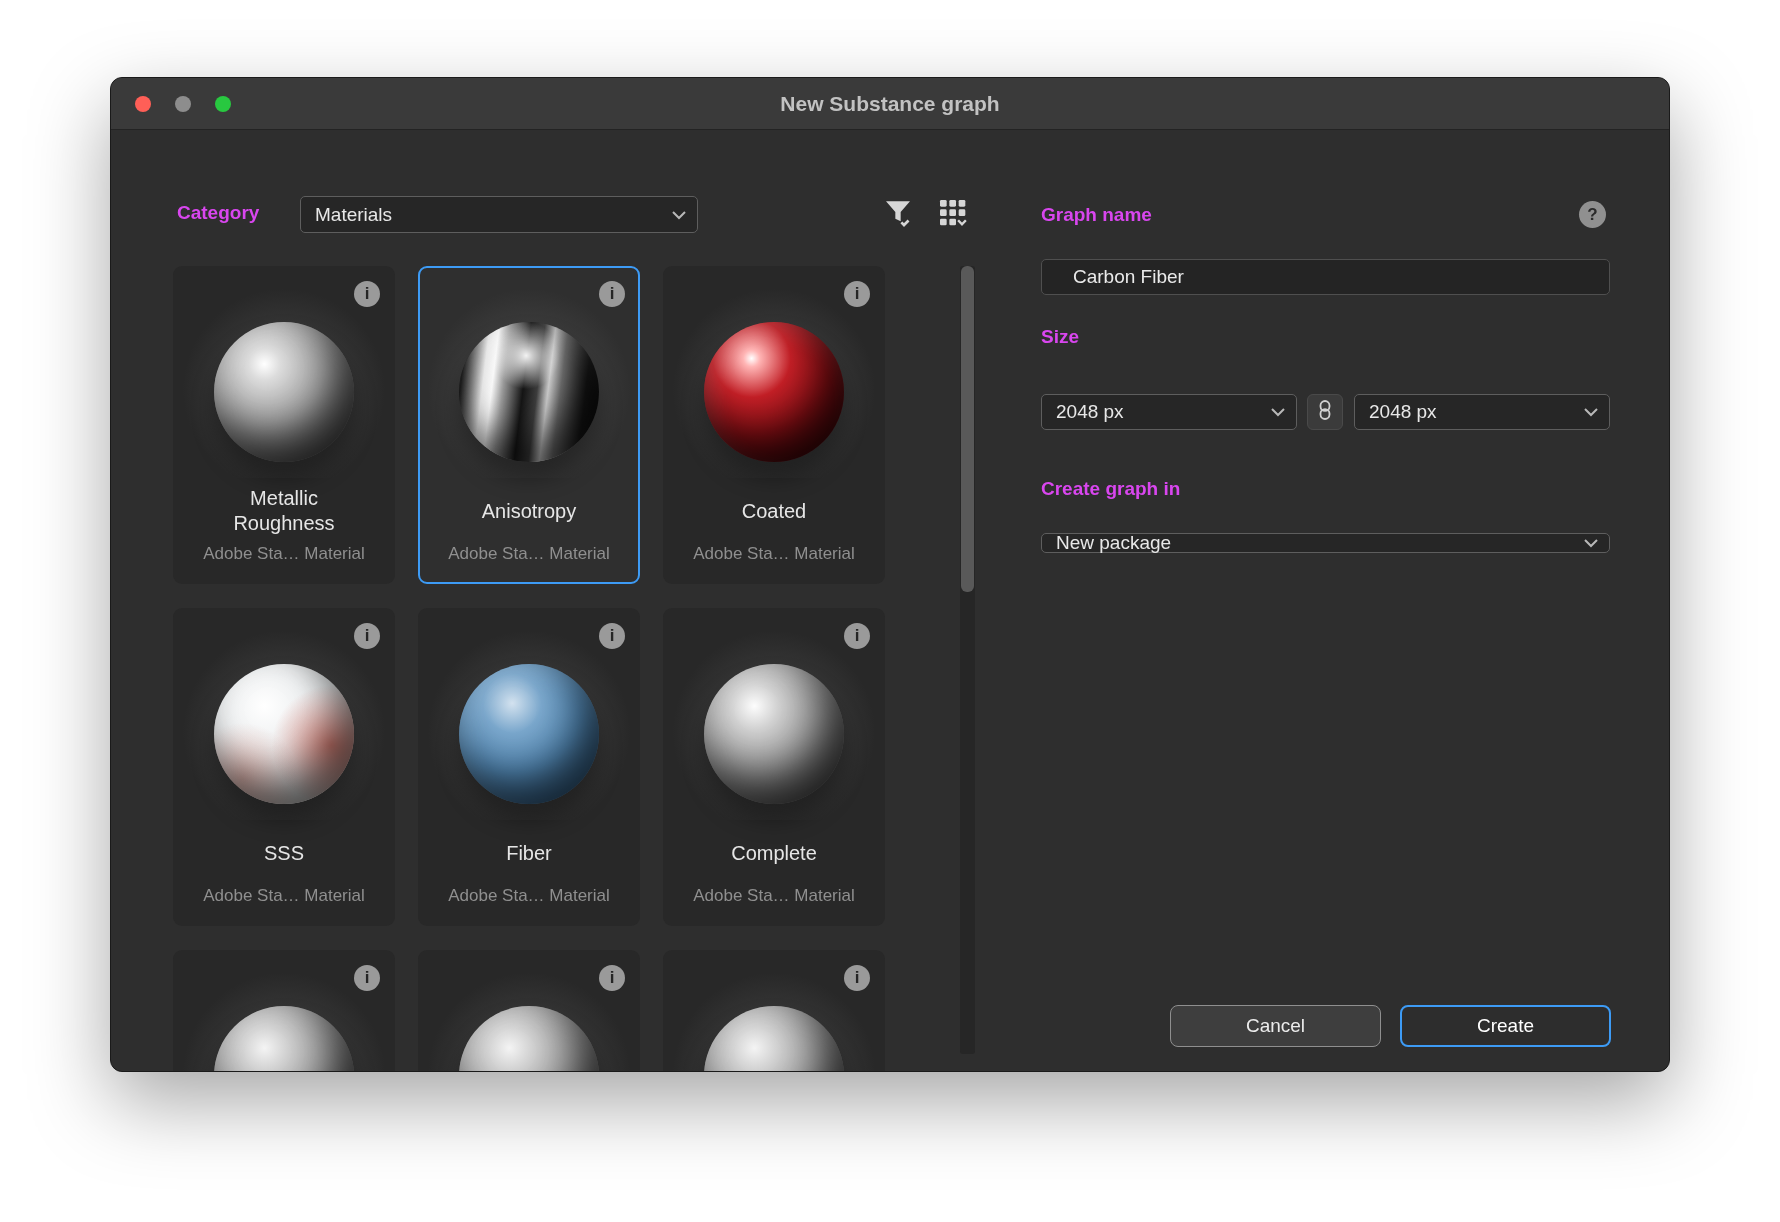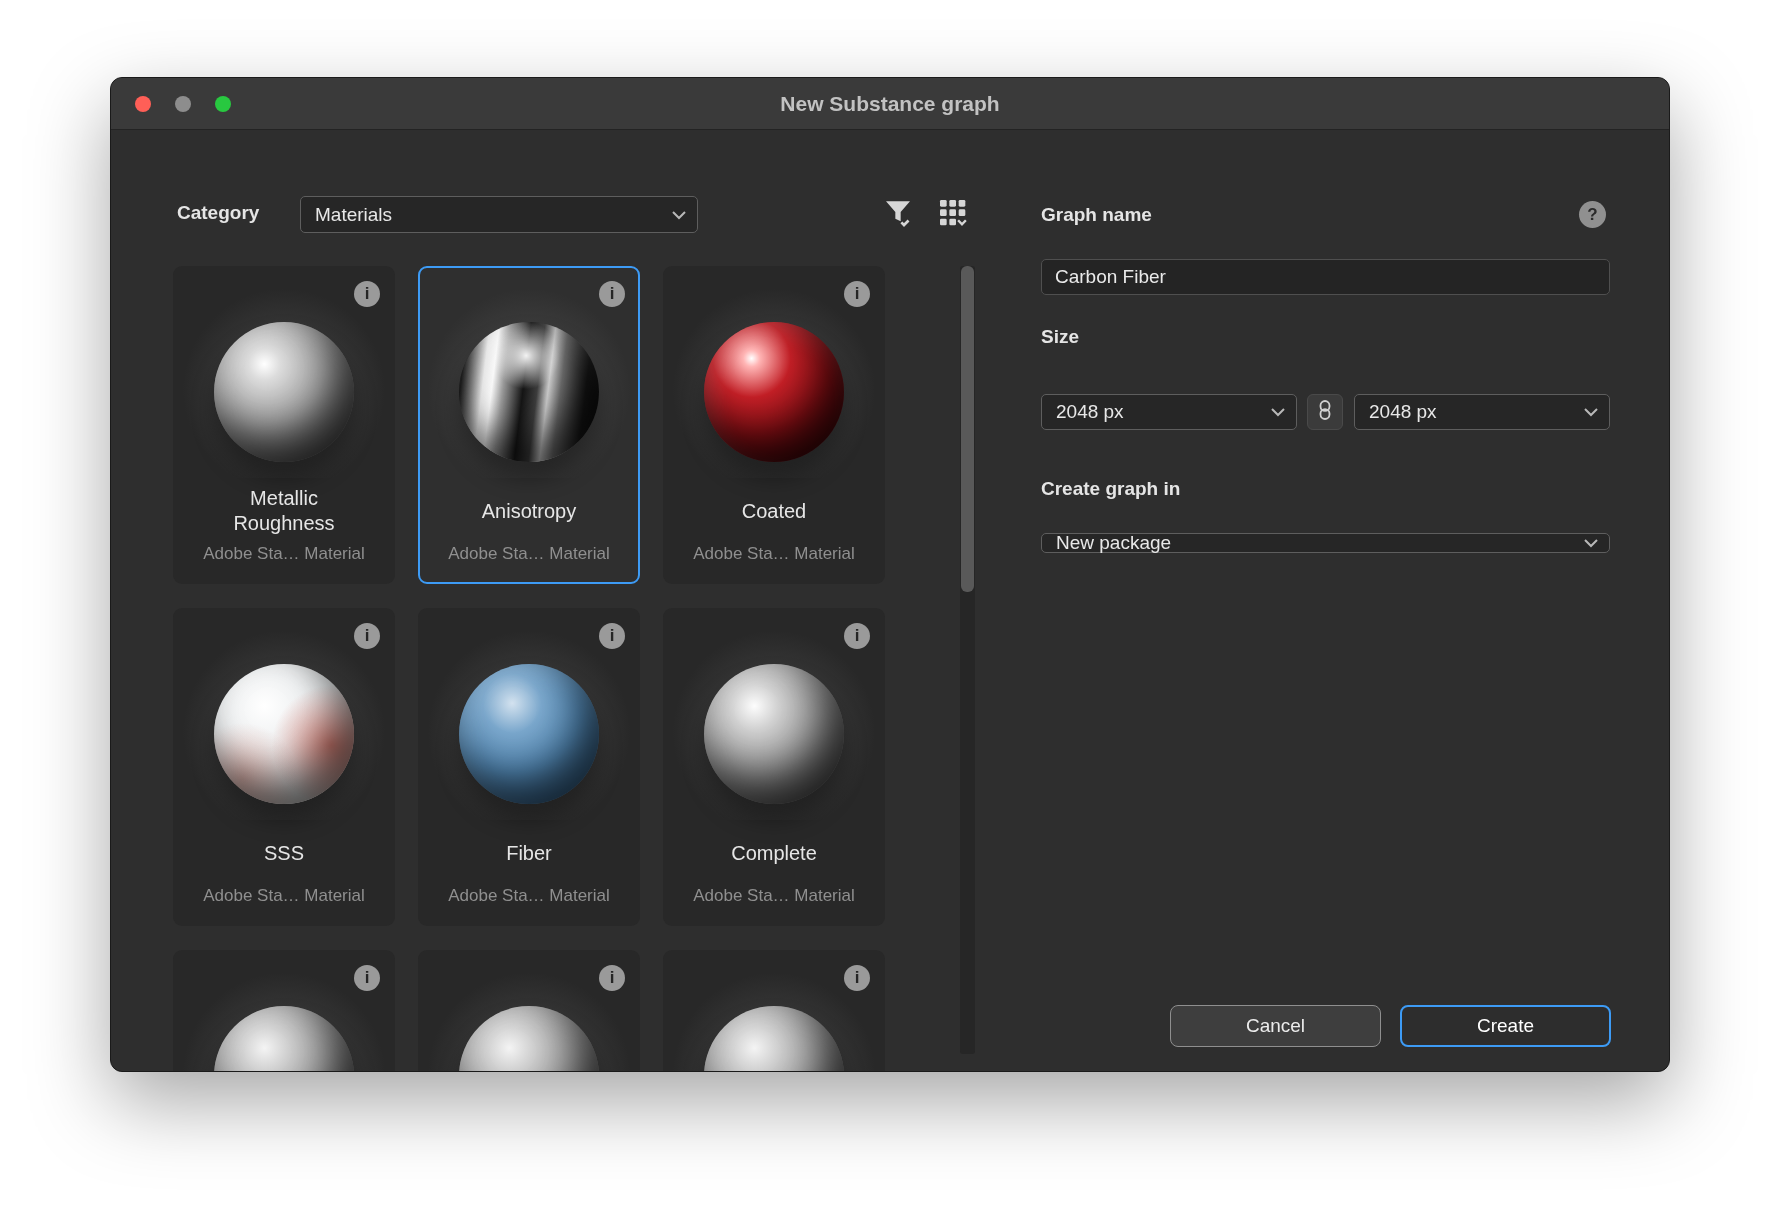--- a/index.html
+++ b/index.html
@@ -28,21 +28,21 @@
     display:flex; align-items:center;
   }
   .traffic{display:flex; gap:24px; padding-left:24px; position:absolute; left:0; top:0; height:52px; align-items:center;}
   .light{width:16px; height:16px; border-radius:50%;}
   .light.red{background:var(--traffic-red);}
   .light.mid{background:var(--traffic-mid);}
   .light.green{background:var(--traffic-green);}
   .win-title{
     width:100%; text-align:center; color:#c2c2c2; font-weight:bold; font-size:21px;
   }
-  .label{color:#e5e5e5; font-weight:bold; font-size:19px; position:absolute;}
+  .label{color:#d946ef; font-weight:bold; font-size:19px; position:absolute;}
   
   .cat-label{left:66px; top:124px;}
   .dd{
     position:absolute; background:#262626; border:1px solid #5e5e5e; border-radius:5px;
     color:#e8e8e8; font-size:19px; display:flex; align-items:center;
     padding:0 48px 0 14px; cursor:default;
   }
   .dd .chev{position:absolute; right:10px; top:50%; transform:translateY(-50%); display:flex;}
   .category-dd{left:189px; top:118px; width:398px; height:37px;}
   .icon-btn{position:absolute; width:38px; height:38px; display:flex; align-items:center; justify-content:center; color:#d6d6d6;}
@@ -100,21 +100,21 @@
   
   .gn-label{left:930px; top:126px;}
   .help-icon{
     position:absolute; left:1468px; top:123px; width:27px; height:27px; border-radius:50%;
     background:#909090; color:#2b2b2b; font-weight:bold; font-size:17px;
     display:flex; align-items:center; justify-content:center;
   }
   .name-input{
     position:absolute; left:930px; top:181px; width:569px; height:36px;
     background:#242424; border:1px solid #4f4f4f; border-radius:5px;
-    color:#eaeaea; font-size:19px; padding:0 13px;
+    color:#eaeaea; font-size:19px; padding:0 31px;
     font-family:"Liberation Sans", sans-serif; outline:none;
   }
   .size-label{left:930px; top:248px;}
   .size-dd1{left:930px; top:316px; width:256px; height:36px;}
   .link-btn{
     position:absolute; left:1196px; top:316px; width:36px; height:36px;
     background:#3b3b3b; border:1px solid #4a4a4a; border-radius:6px;
     display:flex; align-items:center; justify-content:center; color:#cfcfcf;
   }
   .size-dd2{left:1243px; top:316px; width:256px; height:36px;}

